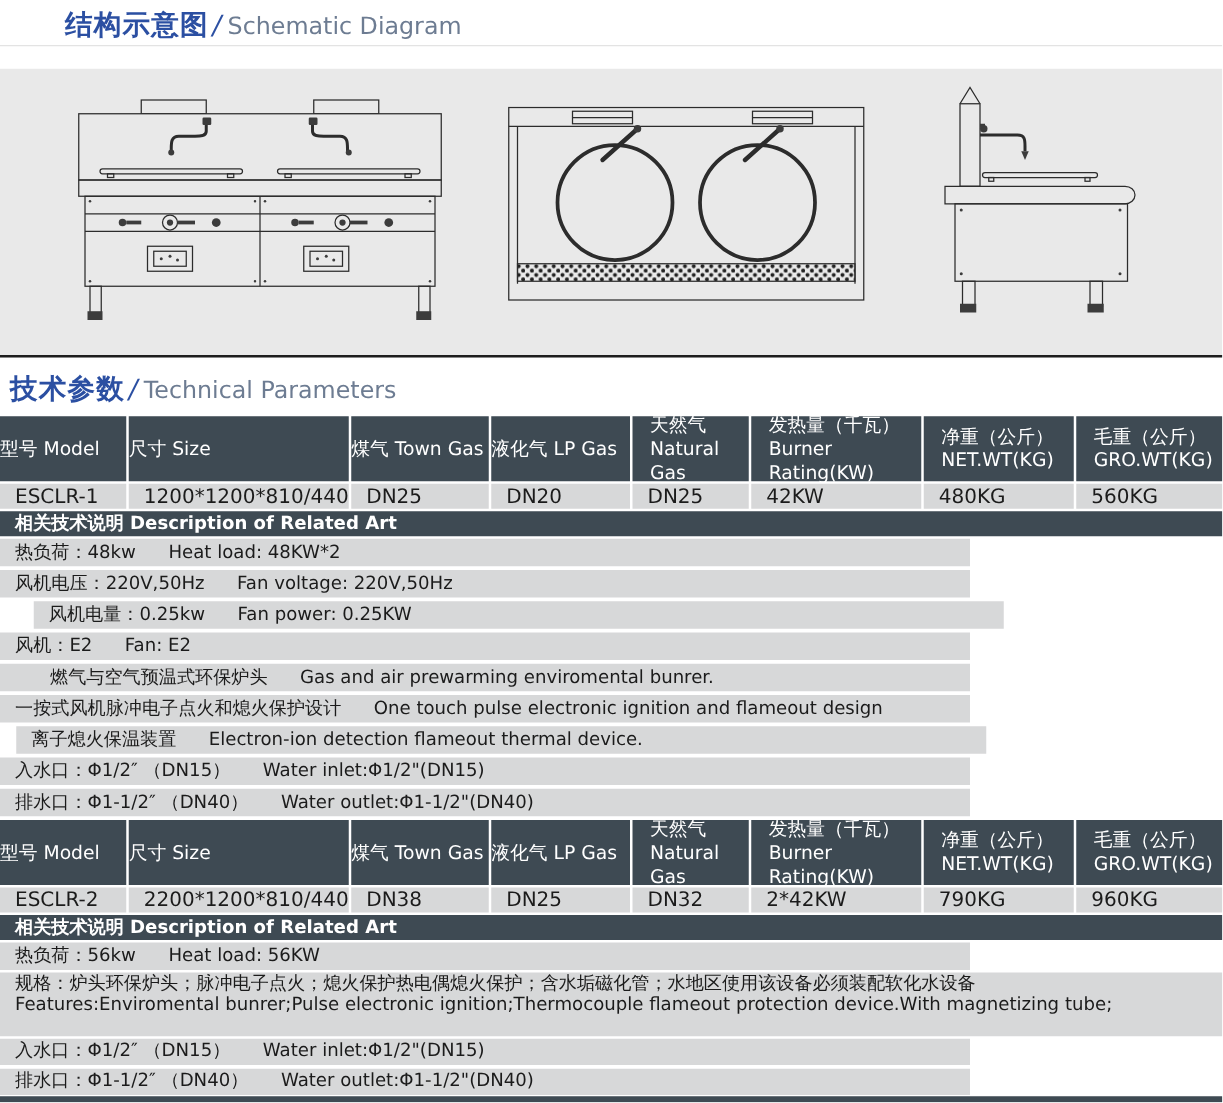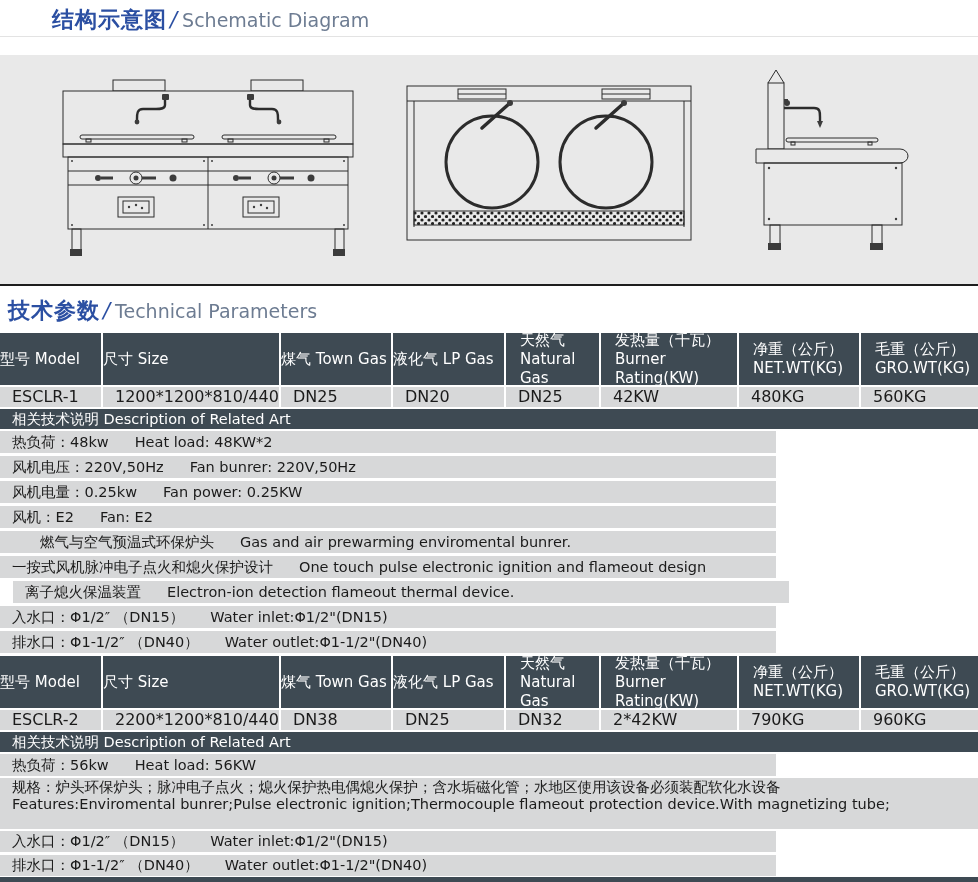--- a/index.html
+++ b/index.html
@@ -26,21 +26,21 @@
     grid-template-columns:101px 176px 110px 111px 93px 136px 120px 117px;
     grid-column-gap:2px;grid-row-gap:2px;background:#fff;}
   .th{background:#3e4a53;color:#fff;height:52px;display:flex;flex-direction:column;
       justify-content:center;font-size:15px;line-height:19px;}
   .th.left{align-items:flex-start;padding-left:14px;}
   .td{background:#d7d8d9;height:20px;line-height:20px;font-size:16px;padding-left:12px;
       white-space:nowrap;overflow:hidden;}
 
   
   .desc-bar{position:absolute;left:0;width:978px;height:20px;background:#3e4a53;color:#fff;
-      font-size:14.5px;line-height:20px;padding-left:12px;box-sizing:border-box;}
+      font-size:14.5px;line-height:20px;padding-left:12px;box-sizing:border-box;font-weight:bold;}
   .desc-row{position:absolute;left:0;width:776px;height:22px;background:#d7d8d9;
       font-size:14.5px;line-height:22px;padding-left:12px;box-sizing:border-box;white-space:nowrap;}
   .desc-row .en{margin-left:26px;}
   .desc-multi{position:absolute;left:0;width:978px;height:51px;background:#d7d8d9;
       font-size:14.5px;line-height:17px;padding:1px 0 16px 12px;box-sizing:border-box;}
   #bottom-bar{position:absolute;left:0;top:877px;width:978px;height:5px;background:#3e4a53;}
 </style>
 </head>
 <body>
 
@@ -210,22 +210,22 @@
     <div class="td">DN20</div>
     <div class="td">DN25</div>
     <div class="td">42KW</div>
     <div class="td">480KG</div>
     <div class="td">560KG</div>
   </div>
 
   <div class="desc-bar" style="top:409px;">相关技术说明 Description of Related Art</div>
 
   <div class="desc-row" style="top:431px;"><span class="cn">热负荷：48kw</span><span class="en">Heat load: 48KW*2</span></div>
-  <div class="desc-row" style="top:456px;"><span class="cn">风机电压：220V,50Hz</span><span class="en">Fan bunrer: 220V,50Hz</span></div>
-  <div class="desc-row" style="top:481px;"><span class="cn">风机电量：0.25kw</span><span class="en">Fan power: 0.25KW</span></div>
+  <div class="desc-row" style="top:456px;"><span class="cn">风机电压：220V,50Hz</span><span class="en">Fan voltage: 220V,50Hz</span></div>
+  <div class="desc-row" style="top:481px;margin-left:27px;"><span class="cn">风机电量：0.25kw</span><span class="en">Fan power: 0.25KW</span></div>
   <div class="desc-row" style="top:506px;"><span class="cn">风机：E2</span><span class="en">Fan: E2</span></div>
   <div class="desc-row" style="top:531px;padding-left:40px;"><span class="cn">燃气与空气预温式环保炉头</span><span class="en">Gas and air prewarming enviromental bunrer.</span></div>
   <div class="desc-row" style="top:556px;"><span class="cn">一按式风机脉冲电子点火和熄火保护设计</span><span class="en">One touch pulse electronic ignition and flameout design</span></div>
   <div class="desc-row" style="top:581px;margin-left:13px;"><span class="cn">离子熄火保温装置</span><span class="en">Electron-ion detection flameout thermal device.</span></div>
   <div class="desc-row" style="top:606px;"><span class="cn">入水口：Φ1/2″ （DN15）</span><span class="en">Water inlet:Φ1/2"(DN15)</span></div>
   <div class="desc-row" style="top:631px;"><span class="cn">排水口：Φ1-1/2″ （DN40）</span><span class="en">Water outlet:Φ1-1/2"(DN40)</span></div>
 
   <div class="spec-table" style="top:656px;">
     <div class="th">
         <div>型号 Model</div>

